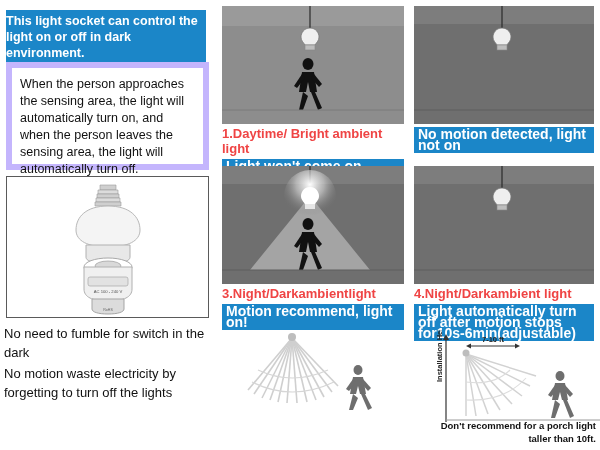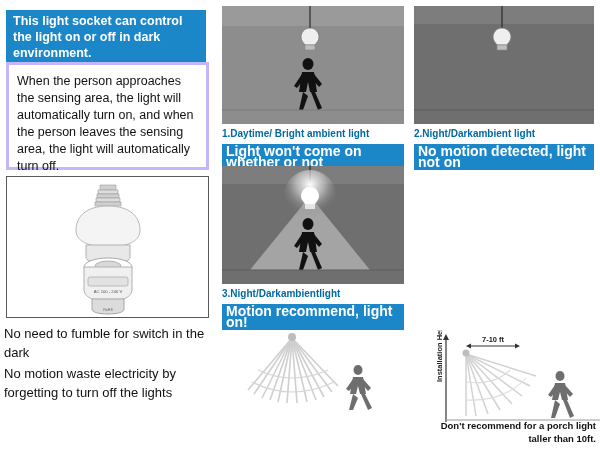--- a/index.html
+++ b/index.html
@@ -30,30 +30,30 @@
   .headline {
     position: absolute;
     left: 6px;
     top: 10px;
     width: 200px;
     background: #1b86c8;
     color: #ffffff;
     font-size: 12.5px;
     font-weight: bold;
     line-height: 16px;
-    padding: 3px 4px 4px 7px;
+    padding: 3px 4px 4px 0;
     box-sizing: border-box;
   }
   .desc-box {
     position: absolute;
     left: 6px;
     top: 62px;
     width: 203px;
     height: 108px;
-    border: 3px solid #c4b5fd;
+    border: 6px solid #c4b5fd;
     box-sizing: border-box;
     padding: 8px 8px 0 8px;
     font-size: 12.5px;
     line-height: 17px;
     color: #111111;
   }
   .product-box {
     position: absolute;
     left: 6px;
     top: 176px;
@@ -91,23 +91,23 @@
   }
   .scene {
     position: relative;
     width: 100%;
     height: 118px;
     overflow: hidden;
     background: #8d8d8d;
   }
   .scene.dark { background: #6f6f6f; }
   .panel-title {
-    font-size: 10px;
-    font-weight: bold;
-    color: #0369a1;
+    font-size: 13px;
+    font-weight: bold;
+    color: #ef4444;
     margin-top: 2px;
     line-height: 15px;
   }
   .panel-caption {
     margin-top: 3px;
     background: #1b86c8;
     color: #ffffff;
     font-size: 14px;
     font-weight: bold;
     line-height: 11px;
@@ -229,21 +229,20 @@
         <rect x="0" y="0" width="180" height="118" fill="#6f6f6f"></rect>
         <rect x="0" y="0" width="180" height="18" fill="#7d7d7d"></rect>
         <line x1="88" y1="0" x2="88" y2="22" stroke="#2b2b2b" stroke-width="1.2"></line>
         <g>
           <path d="M88 22 C82 22 79 27 79 31 C79 35 82 37 83 39 L93 39 C94 37 97 35 97 31 C97 27 94 22 88 22 Z" fill="#efefef" stroke="#777" stroke-width="0.8"></path>
           <rect x="83" y="39" width="10" height="5" fill="#bdbdbd" stroke="#888" stroke-width="0.6"></rect>
         </g>
         <line x1="0" y1="104" x2="180" y2="104" stroke="#5f5f5f" stroke-width="1"></line>
       </svg>
     </div>
-    <div class="panel-title">2.Night/Darkambient light</div>
     <div class="panel-caption">No motion detected, light not on</div>
   </div>
 
   <div class="panel" style="left:222px; top:166px; width:182px;">
     <div class="scene dark">
       <svg width="182" height="118" viewBox="0 0 182 118">
         <defs>
           <radialGradient id="glow3" cx="50%" cy="28%" r="60%">
             <stop offset="0%" stop-color="#ffffff" stop-opacity="1"></stop>
             <stop offset="45%" stop-color="#e2e2e2" stop-opacity="0.55"></stop>
@@ -267,20 +266,36 @@
           <path d="M80 68 L72 80 L75 82 L83 72 Z" fill="#111111"></path>
           <path d="M92 68 L100 78 L97 81 L89 72 Z" fill="#111111"></path>
         </g>
         <line x1="0" y1="104" x2="182" y2="104" stroke="#5f5f5f" stroke-width="1"></line>
       </svg>
     </div>
     <div class="panel-title">3.Night/Darkambientlight</div>
     <div class="panel-caption">Motion recommend, light on!</div>
   </div>
 
+  <div class="panel" style="left:414px; top:166px; width:180px;">
+    <div class="scene dark">
+      <svg width="180" height="118" viewBox="0 0 180 118">
+        <rect x="0" y="0" width="180" height="118" fill="#6f6f6f"></rect>
+        <rect x="0" y="0" width="180" height="18" fill="#7d7d7d"></rect>
+        <line x1="88" y1="0" x2="88" y2="22" stroke="#2b2b2b" stroke-width="1.2"></line>
+        <g>
+          <path d="M88 22 C82 22 79 27 79 31 C79 35 82 37 83 39 L93 39 C94 37 97 35 97 31 C97 27 94 22 88 22 Z" fill="#efefef" stroke="#777" stroke-width="0.8"></path>
+          <rect x="83" y="39" width="10" height="5" fill="#bdbdbd" stroke="#888" stroke-width="0.6"></rect>
+        </g>
+        <line x1="0" y1="104" x2="180" y2="104" stroke="#5f5f5f" stroke-width="1"></line>
+      </svg>
+    </div>
+    <div class="panel-title">4.Night/Darkambient light</div>
+    <div class="panel-caption">Light automatically turn off after motion stops for10s-6min(adjustable)</div>
+  </div>
 
   <div class="angle-box">
     <svg width="160" height="116" viewBox="0 0 160 116">
       <g stroke="#cfcfcf" stroke-width="1.6" fill="none">
         <line x1="60" y1="8" x2="16" y2="60"></line>
         <line x1="60" y1="8" x2="22" y2="64"></line>
         <line x1="60" y1="8" x2="30" y2="68"></line>
         <line x1="60" y1="8" x2="38" y2="70"></line>
         <line x1="60" y1="8" x2="46" y2="72"></line>
         <line x1="60" y1="8" x2="55" y2="73"></line>

